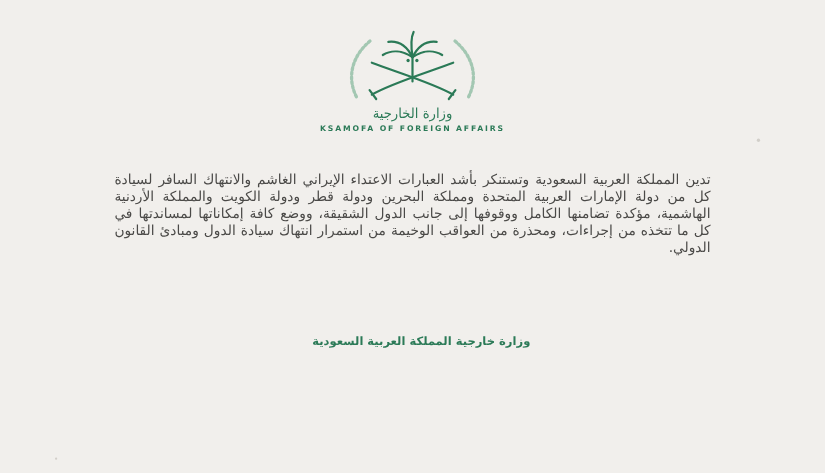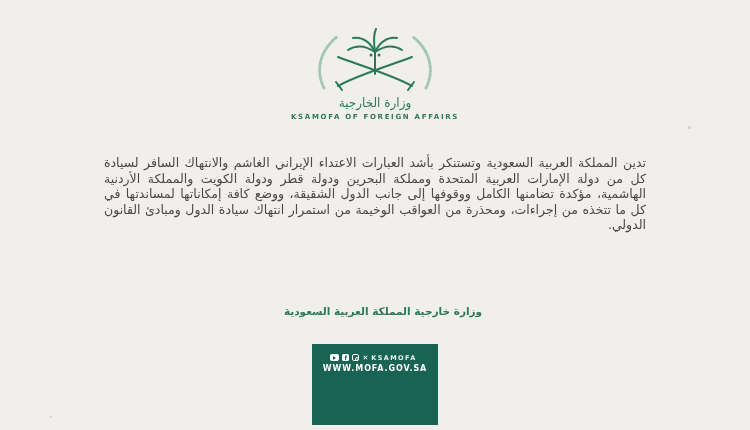--- a/index.html
+++ b/index.html
@@ -123,29 +123,17 @@
   </header>
 
   <main class="statement">
     <p>تدين المملكة العربية السعودية وتستنكر بأشد العبارات الاعتداء الإيراني الغاشم والانتهاك السافر لسيادة كل من دولة الإمارات العربية المتحدة ومملكة البحرين ودولة قطر ودولة الكويت والمملكة الأردنية الهاشمية، مؤكدة تضامنها الكامل ووقوفها إلى جانب الدول الشقيقة، ووضع كافة إمكاناتها لمساندتها في كل ما تتخذه من إجراءات، ومحذرة من العواقب الوخيمة من استمرار انتهاك سيادة الدول ومبادئ القانون الدولي.</p>
   </main>
 
   <div class="signature">
     <div class="sig-line">وزارة خارجية المملكة العربية السعودية</div>
   </div>
 
-  <footer class="banner">
-    <div class="banner-inner">
-      <div class="social-row">
-        <span class="ic ic-yt"></span>
-        <span class="ic ic-fb"></span>
-        <span class="ic ic-ig"></span>
-        <span class="ic ic-x"></span>
-        <span class="handle">KSAMOFA</span>
-      </div>
-      <div class="website">WWW.MOFA.GOV.SA</div>
-    </div>
-  </footer>
 
   <span class="speck speck1"></span>
   <span class="speck speck2"></span>
 
 </div>
 
 </body></html>

